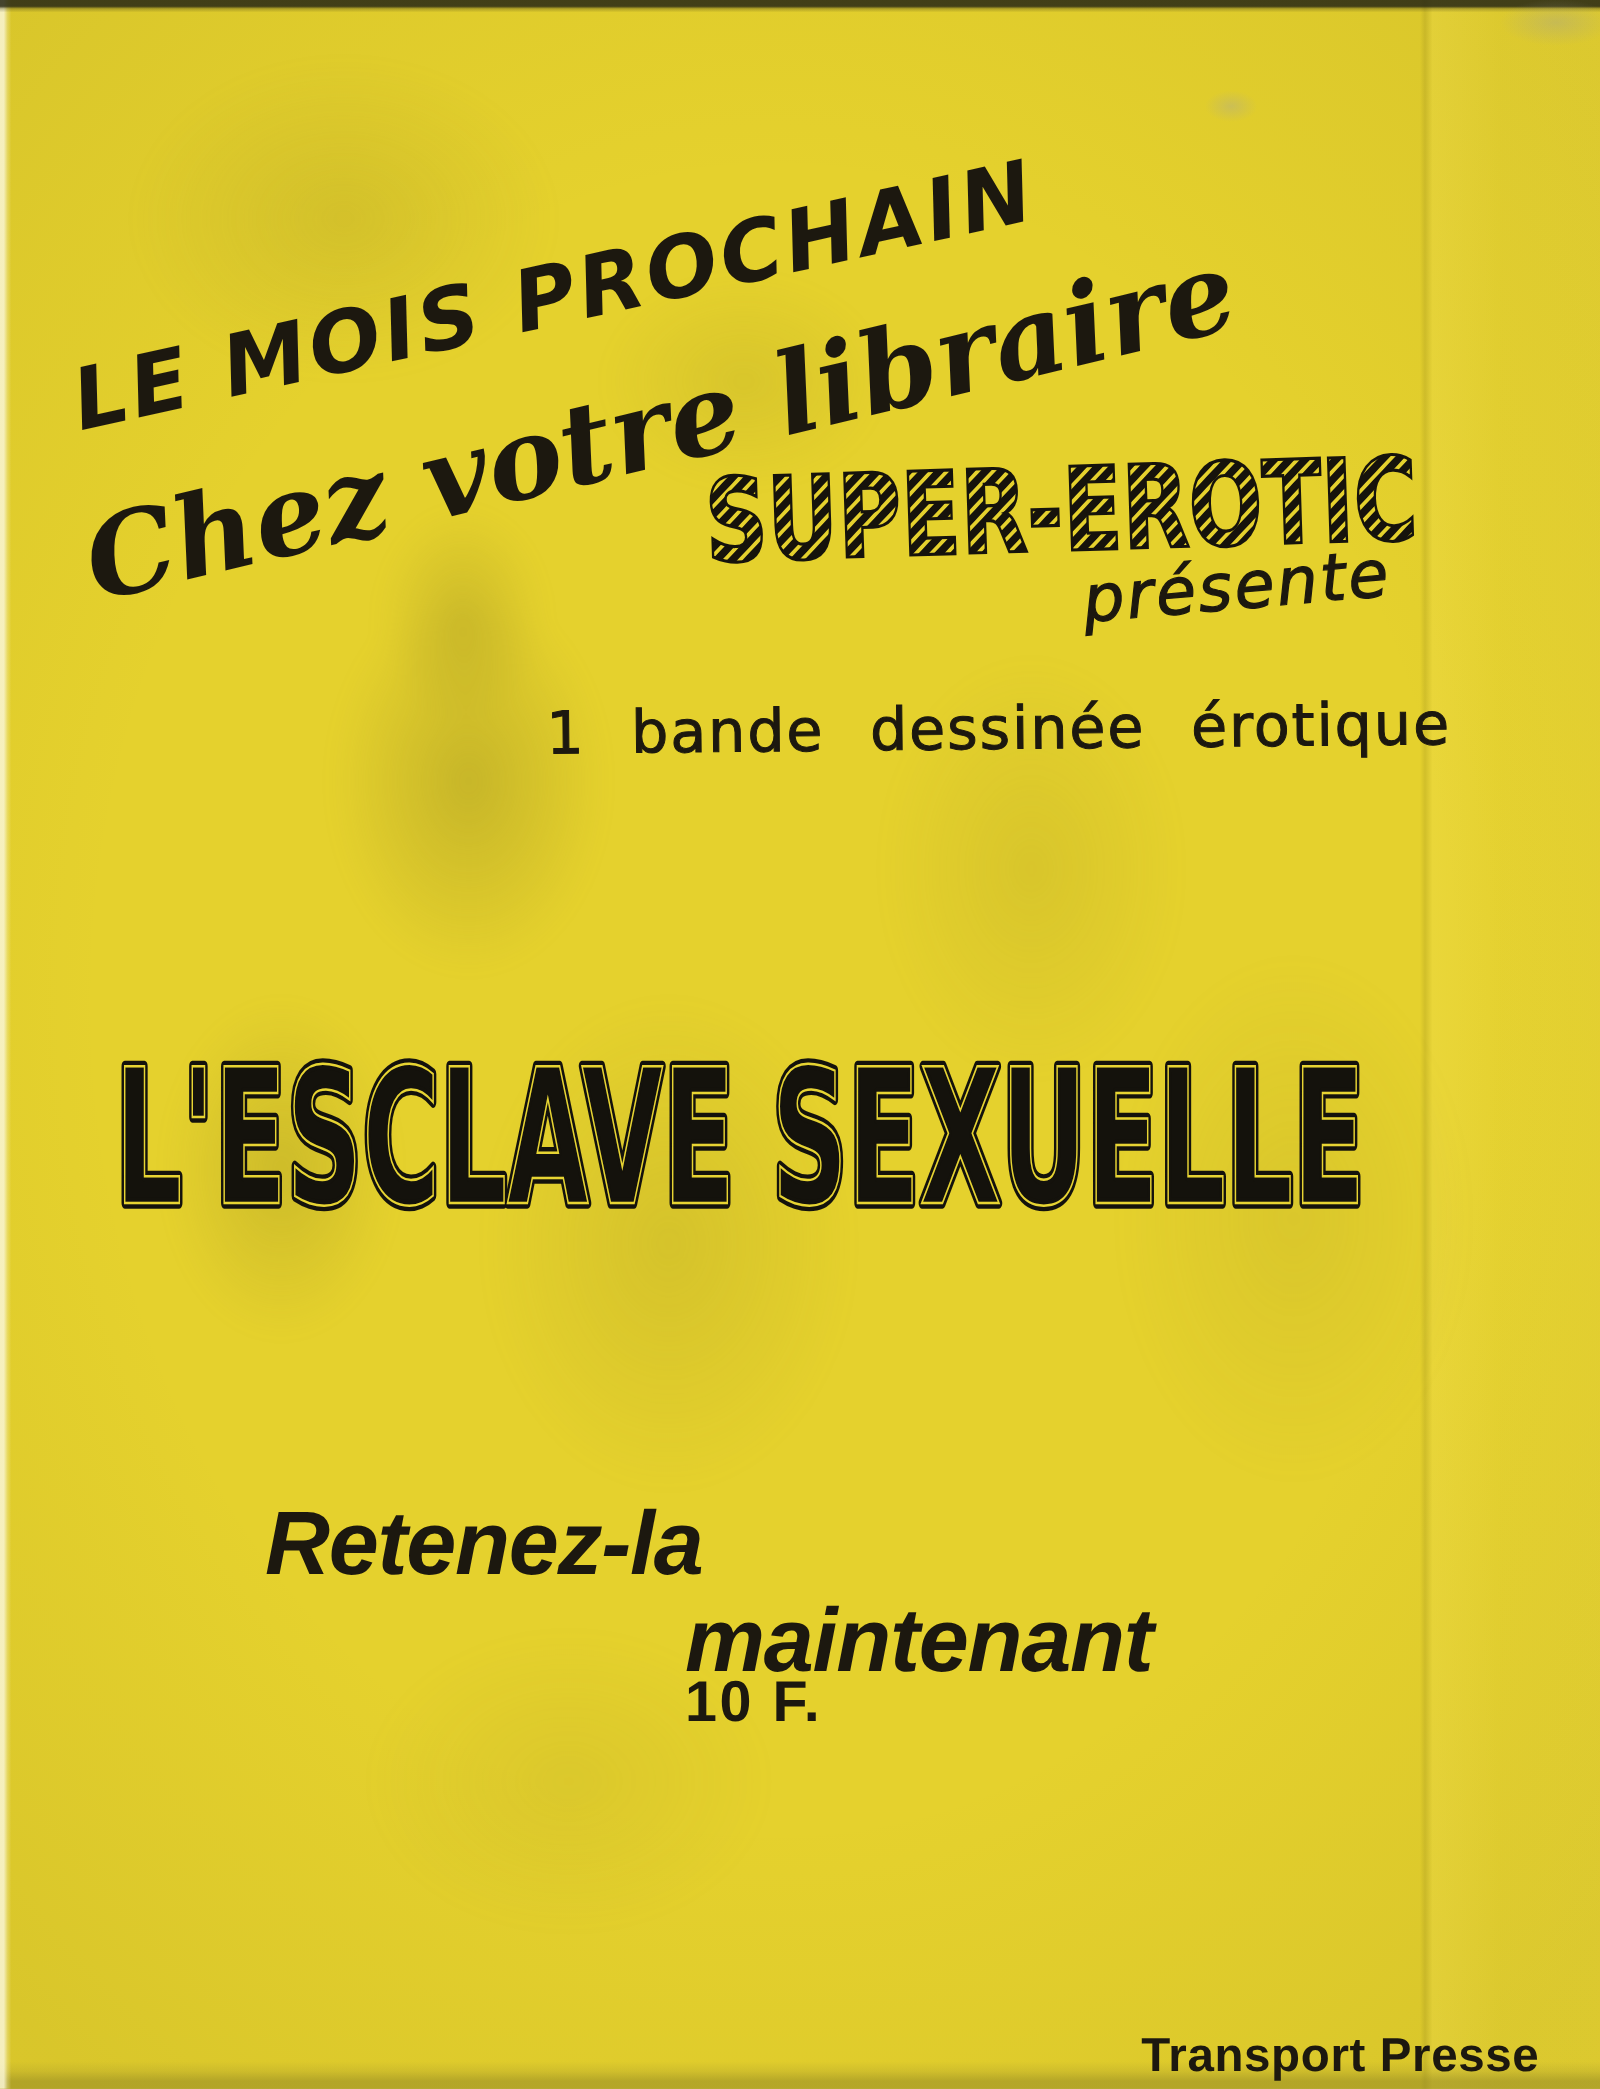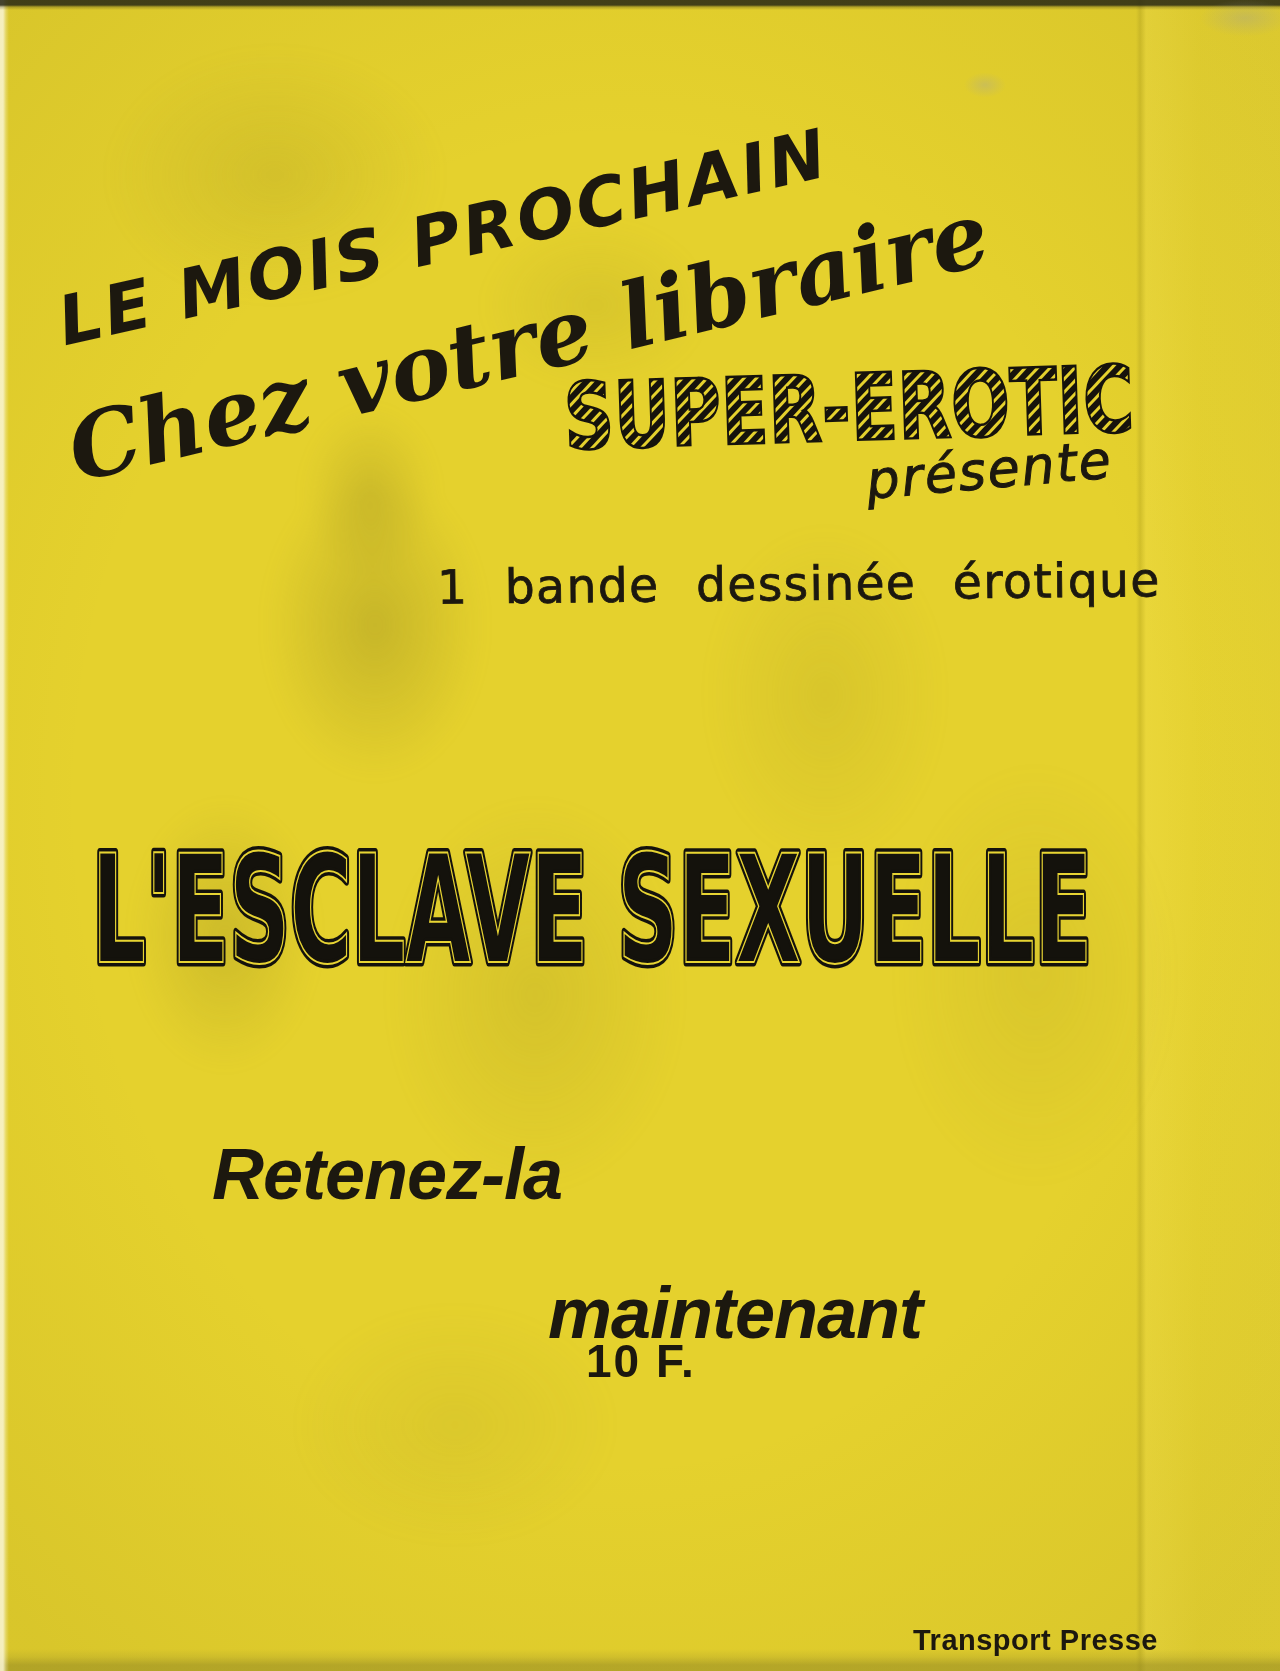--- a/index.html
+++ b/index.html
@@ -77,41 +77,41 @@
   .tagline {
     position: absolute; left: 437px; top: 556px;
     font-family: "DejaVu Sans", sans-serif;
     font-size: 47px; letter-spacing: 1.5px; word-spacing: 20px;
     white-space: nowrap;
     -webkit-text-stroke: 0.8px #1c180f;
     transform: rotate(-0.6deg);
   }
   .title-svg { position: absolute; left: 86px; top: 842px; }
   .cta-line1 {
-    position: absolute; left: 212px; top: 1133px;
+    position: absolute; left: 212px; top: 1194px;
     font-family: "Liberation Sans", sans-serif;
     font-style: italic; font-weight: bold;
     font-size: 72px; letter-spacing: -1px; white-space: nowrap;
   }
   .cta-line2 {
     position: absolute; left: 548px; top: 1224px;
     font-family: "Liberation Sans", sans-serif;
     font-style: italic; font-weight: bold;
     font-size: 72px; letter-spacing: -1px; white-space: nowrap; margin-top: 48px;
   }
   .price {
-    position: absolute; left: 586px; top: 1334px;
+    position: absolute; left: 548px; top: 1334px;
     font-family: "Liberation Sans", sans-serif;
     font-weight: bold; font-size: 46px; letter-spacing: 2px;
     white-space: nowrap;
   }
   .publisher {
     position: absolute; left: 913px; top: 1624px;
     font-family: "Liberation Sans", sans-serif;
-    font-weight: bold; font-size: 29px; letter-spacing: 0.5px;
+    font-weight: bold; font-size: 38px; letter-spacing: 0.5px;
     white-space: nowrap;
   }
 </style>
 </head>
 <body>
 
 <div class="page">
 
   <div class="ghost-layer"></div>
 

